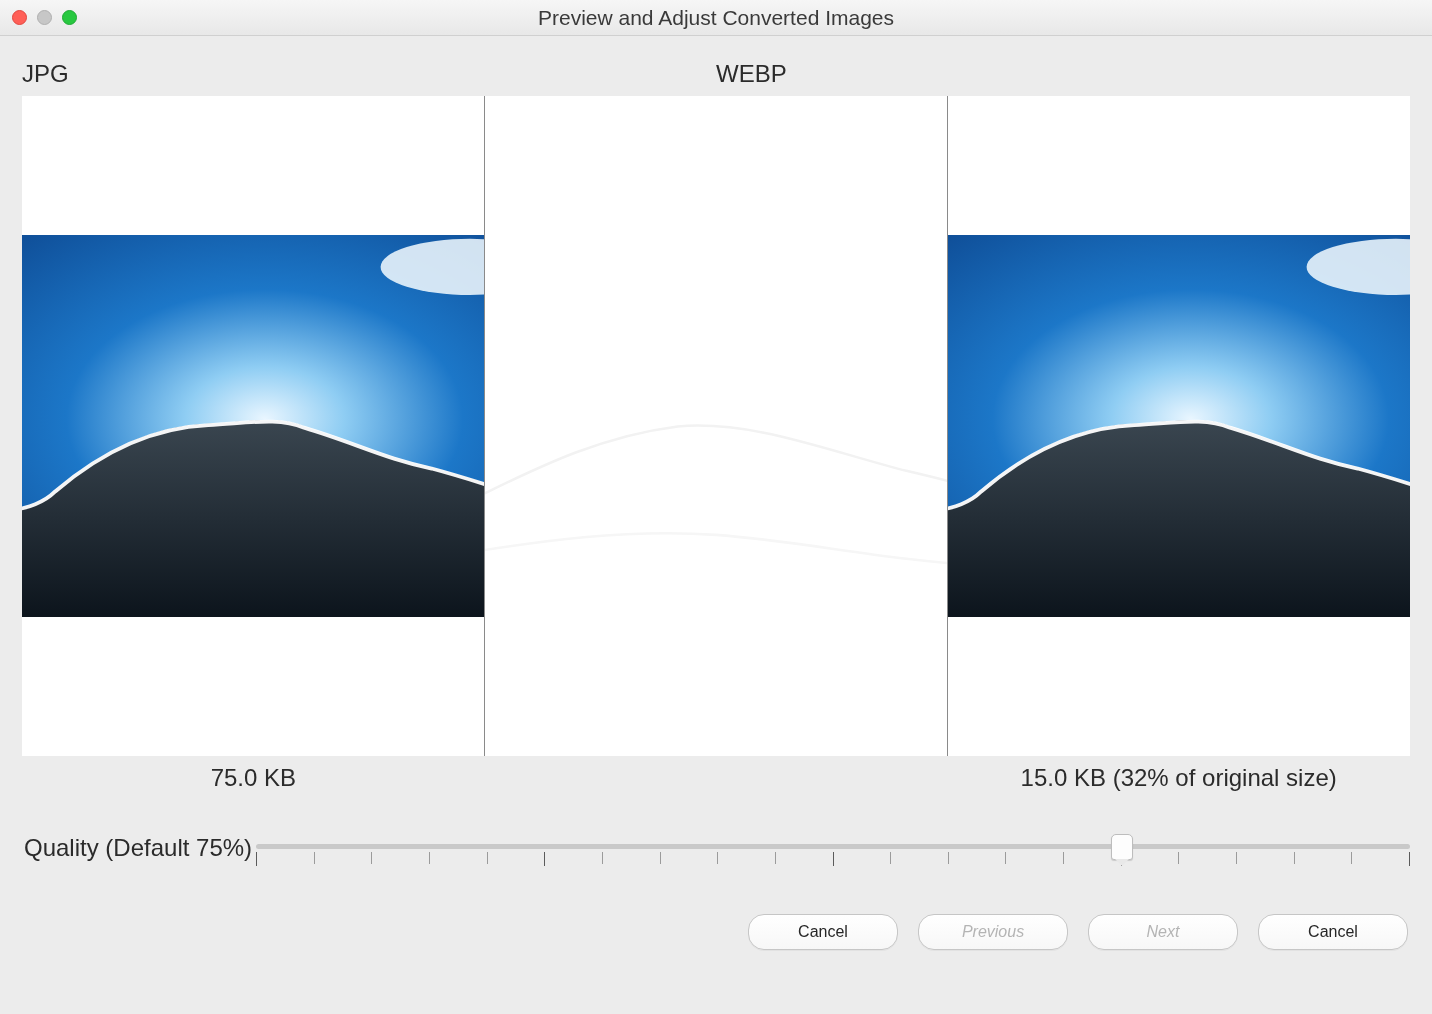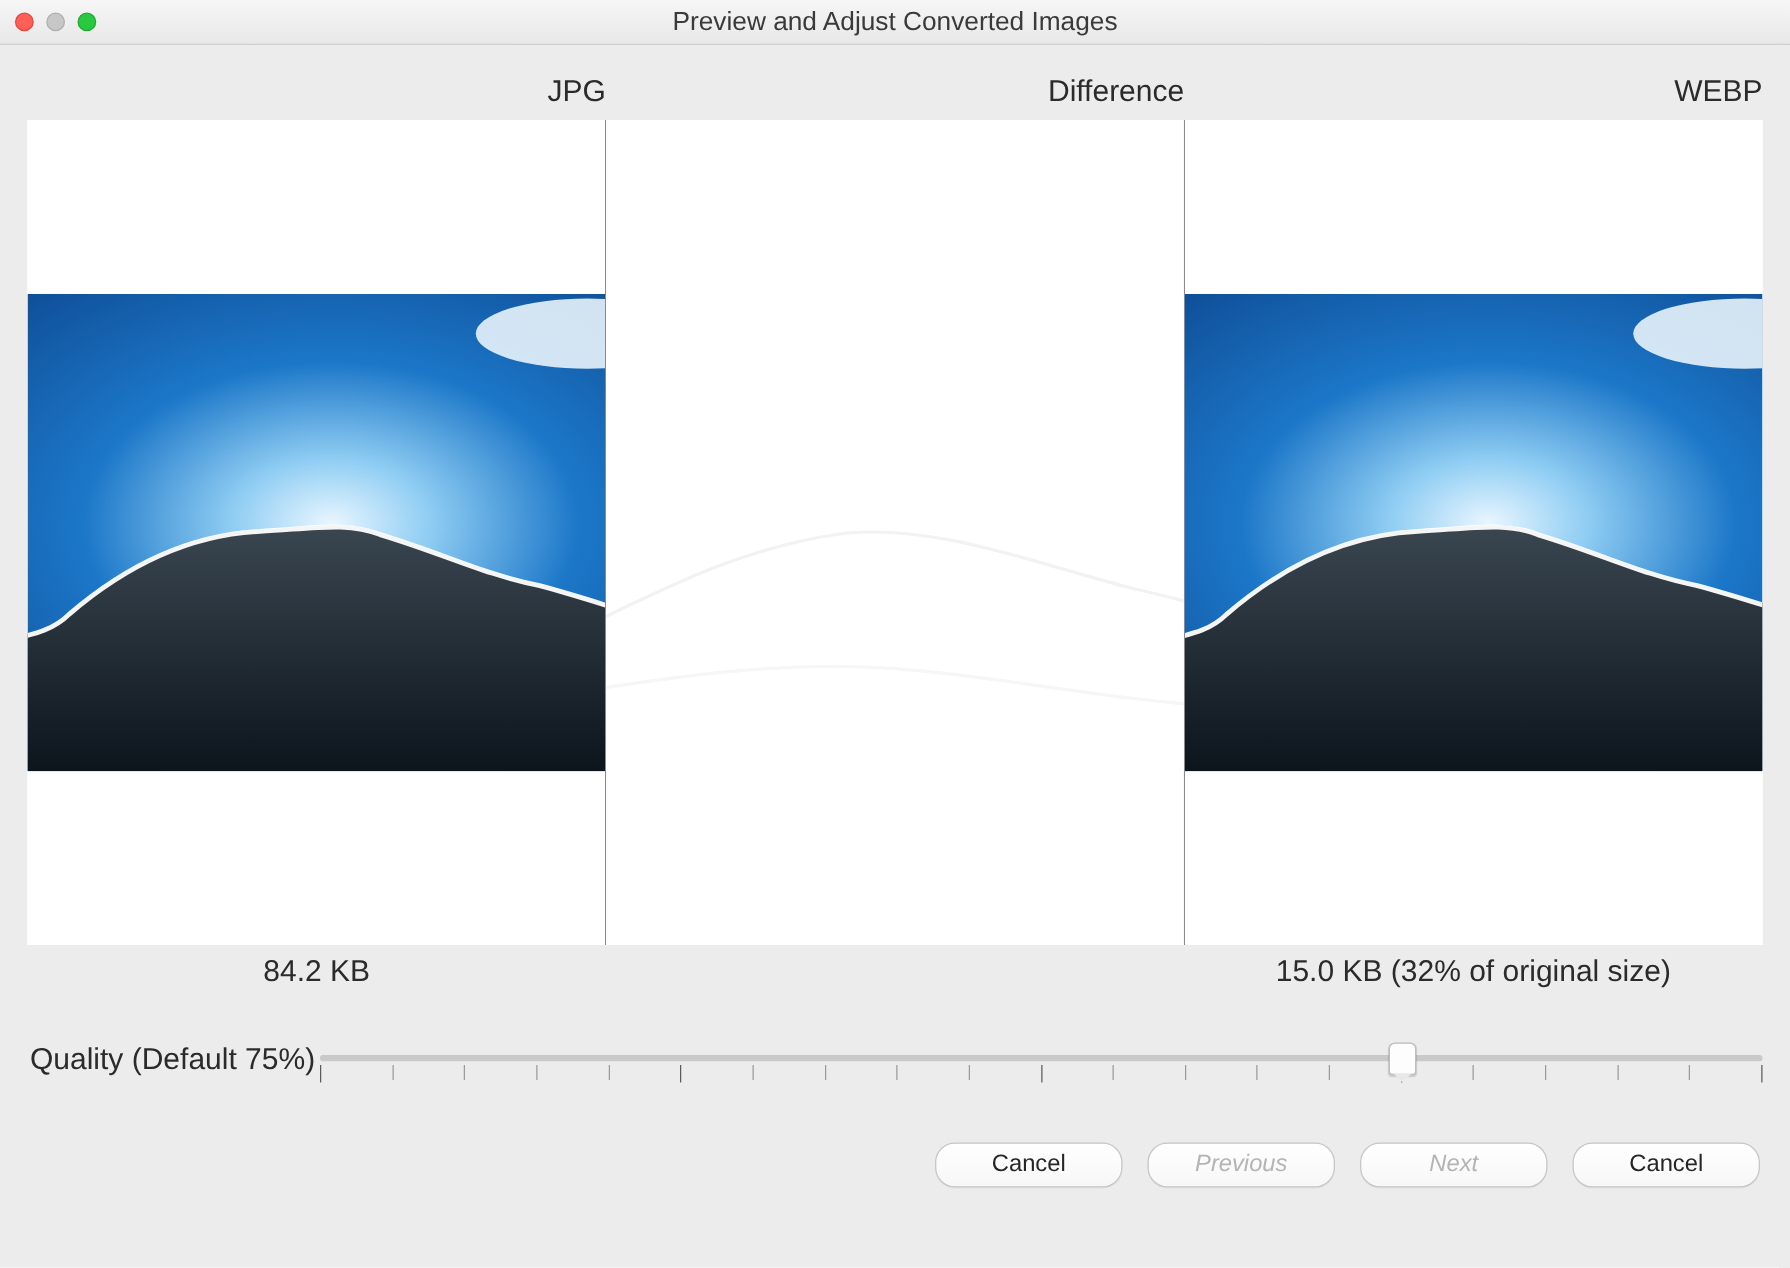--- a/index.html
+++ b/index.html
@@ -25,21 +25,21 @@
   .tl.close    { background:#ff5f57; border:1px solid #e2463f; }
   .tl.min      { background:#c7c7c7; border:1px solid #b0b0b0; }
   .tl.zoom     { background:#28c840; border:1px solid #1faa34; }
   .titlebar .title {
     position:absolute; left:0; right:0; text-align:center;
     font-size: 21px; color:#3a3a3a; font-weight:400; pointer-events:none;
   }
   .content { padding: 18px 22px 14px 22px; }
   .pathline { text-align:center; font-size: 25px; letter-spacing: .2px; color:#2b2b2b; margin-bottom: 4px; }
   .labels { display:flex; margin-top: 6px; }
-  .labels div { flex:1; text-align:right; font-size: 24px; color:#2b2b2b; }
+  .labels div { flex:1; text-align:left; font-size: 24px; color:#2b2b2b; }
   .panes {
     margin-top: 8px;
     display:flex;
     height: 660px;
     background:#fff;
   }
   .pane { flex:1; position:relative; background:#fff; display:flex; align-items:center; justify-content:center; }
   .vline { width:1px; background:#8a8a8a; }
   
   .cloud-wrap { width:100%; height:58%; position:relative; overflow:hidden; }
@@ -62,21 +62,21 @@
   }
   .thumb:after{
     content:""; position:absolute; left:50%; top:100%; transform:translateX(-50%);
     border-left:7px solid transparent; border-right:7px solid transparent; border-top:7px solid #e8e8e8;
   }
   .buttons { display:flex; justify-content:flex-end; gap: 20px; margin-top: 46px; padding-right: 2px; }
   .btn {
     min-width: 150px; height: 36px; padding: 0 22px;
     background: linear-gradient(#ffffff,#f7f7f7);
     border:1px solid #c6c6c6; border-radius: 16px;
-    font-size: 19px; color:#262626;
+    font-size: 16px; color:#262626;
     display:flex; align-items:center; justify-content:center;
     box-shadow: 0 1px 0 rgba(0,0,0,.04);
     cursor: default;
   }
   .btn.disabled { color:#b4b4b4;font-style:italic; }
 </style>
 </head>
 <body>
 
 <div class="titlebar">
@@ -86,21 +86,20 @@
     <div class="tl zoom"></div>
   </div>
   <div class="title">Preview and Adjust Converted Images</div>
 </div>
 
 <div class="content">
 
 
   <div class="labels">
     <div>JPG</div>
-    <div>Difference</div>
     <div>WEBP</div>
   </div>
 
   <div class="panes">
     <div class="pane">
       <div class="cloud-wrap">
         <svg class="cloud" viewBox="0 0 460 300" preserveAspectRatio="xMidYMid slice">
           <defs>
             <radialGradient id="sky1" cx="52%" cy="48%" r="75%">
               <stop offset="0%" stop-color="#e9f6ff"></stop>
@@ -149,21 +148,21 @@
           <rect width="460" height="300" fill="url(#sky2)"></rect>
           <ellipse cx="400" cy="25" rx="70" ry="22" fill="#f5fbff" opacity="0.85"></ellipse>
           <path d="M0,300 L0,235 C25,210 55,220 75,200 C110,170 150,150 195,148 C230,146 250,142 270,150 C310,162 335,175 370,182 C400,190 430,200 460,210 L460,300 Z" fill="url(#cloud2)"></path>
           <path d="M0,236 C25,211 55,221 75,201 C110,171 150,151 195,149 C230,147 250,143 270,151 C310,163 335,176 370,183 C400,191 430,201 460,211" fill="none" stroke="#ffffff" stroke-width="3" opacity="0.95"></path>
         </svg>
       </div>
     </div>
   </div>
 
   <div class="sizes">
-    <div>84.2 KB</div>
+    <div>75.0 KB</div>
     <div></div>
     <div>15.0 KB (32% of original size)</div>
   </div>
 
   <div class="slider-row">
     <div class="label">Quality (Default 75%)</div>
     <div class="slider">
       <div class="track"></div>
       <div class="ticks" id="ticks">
           <span class="major"></span>

